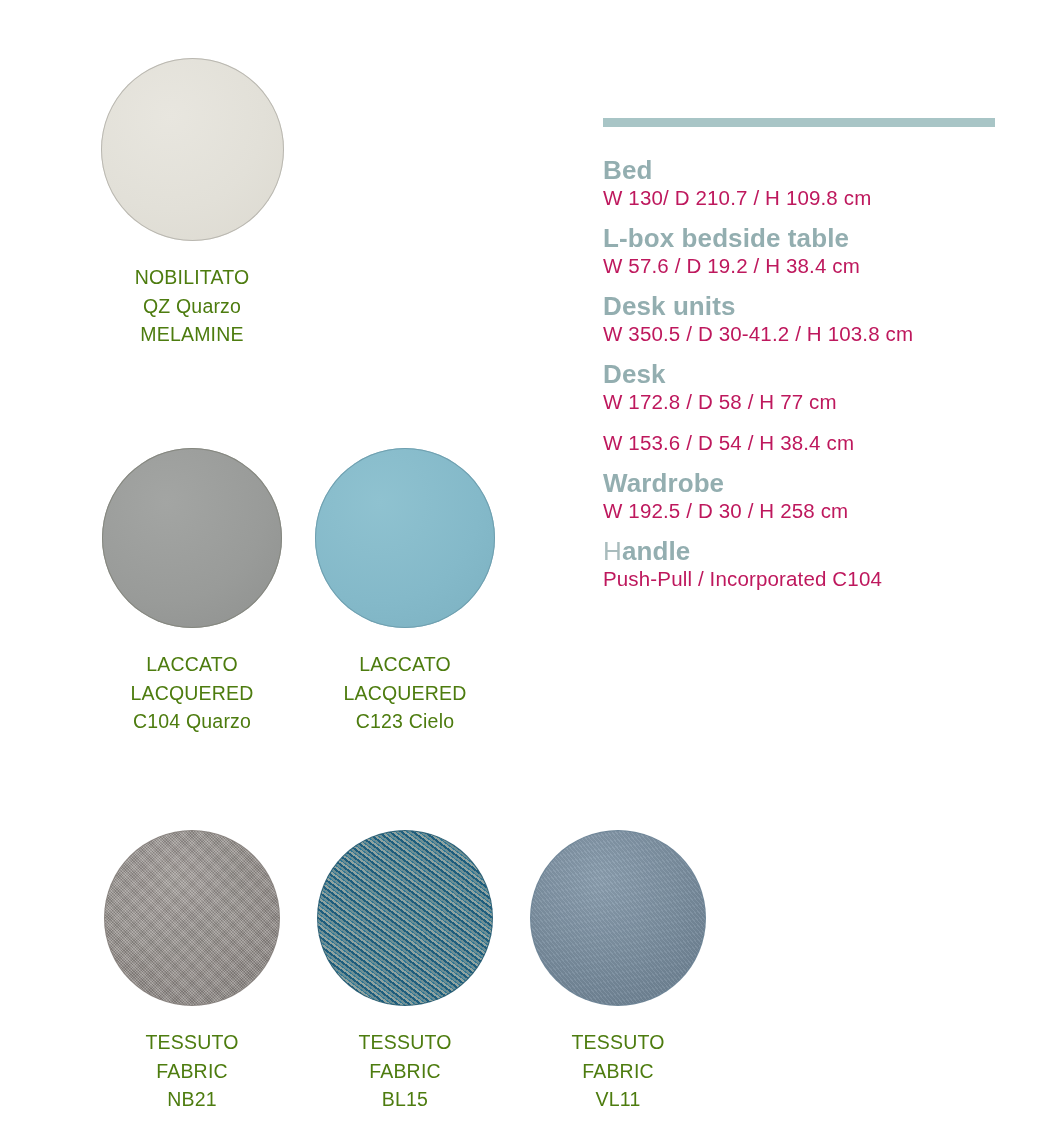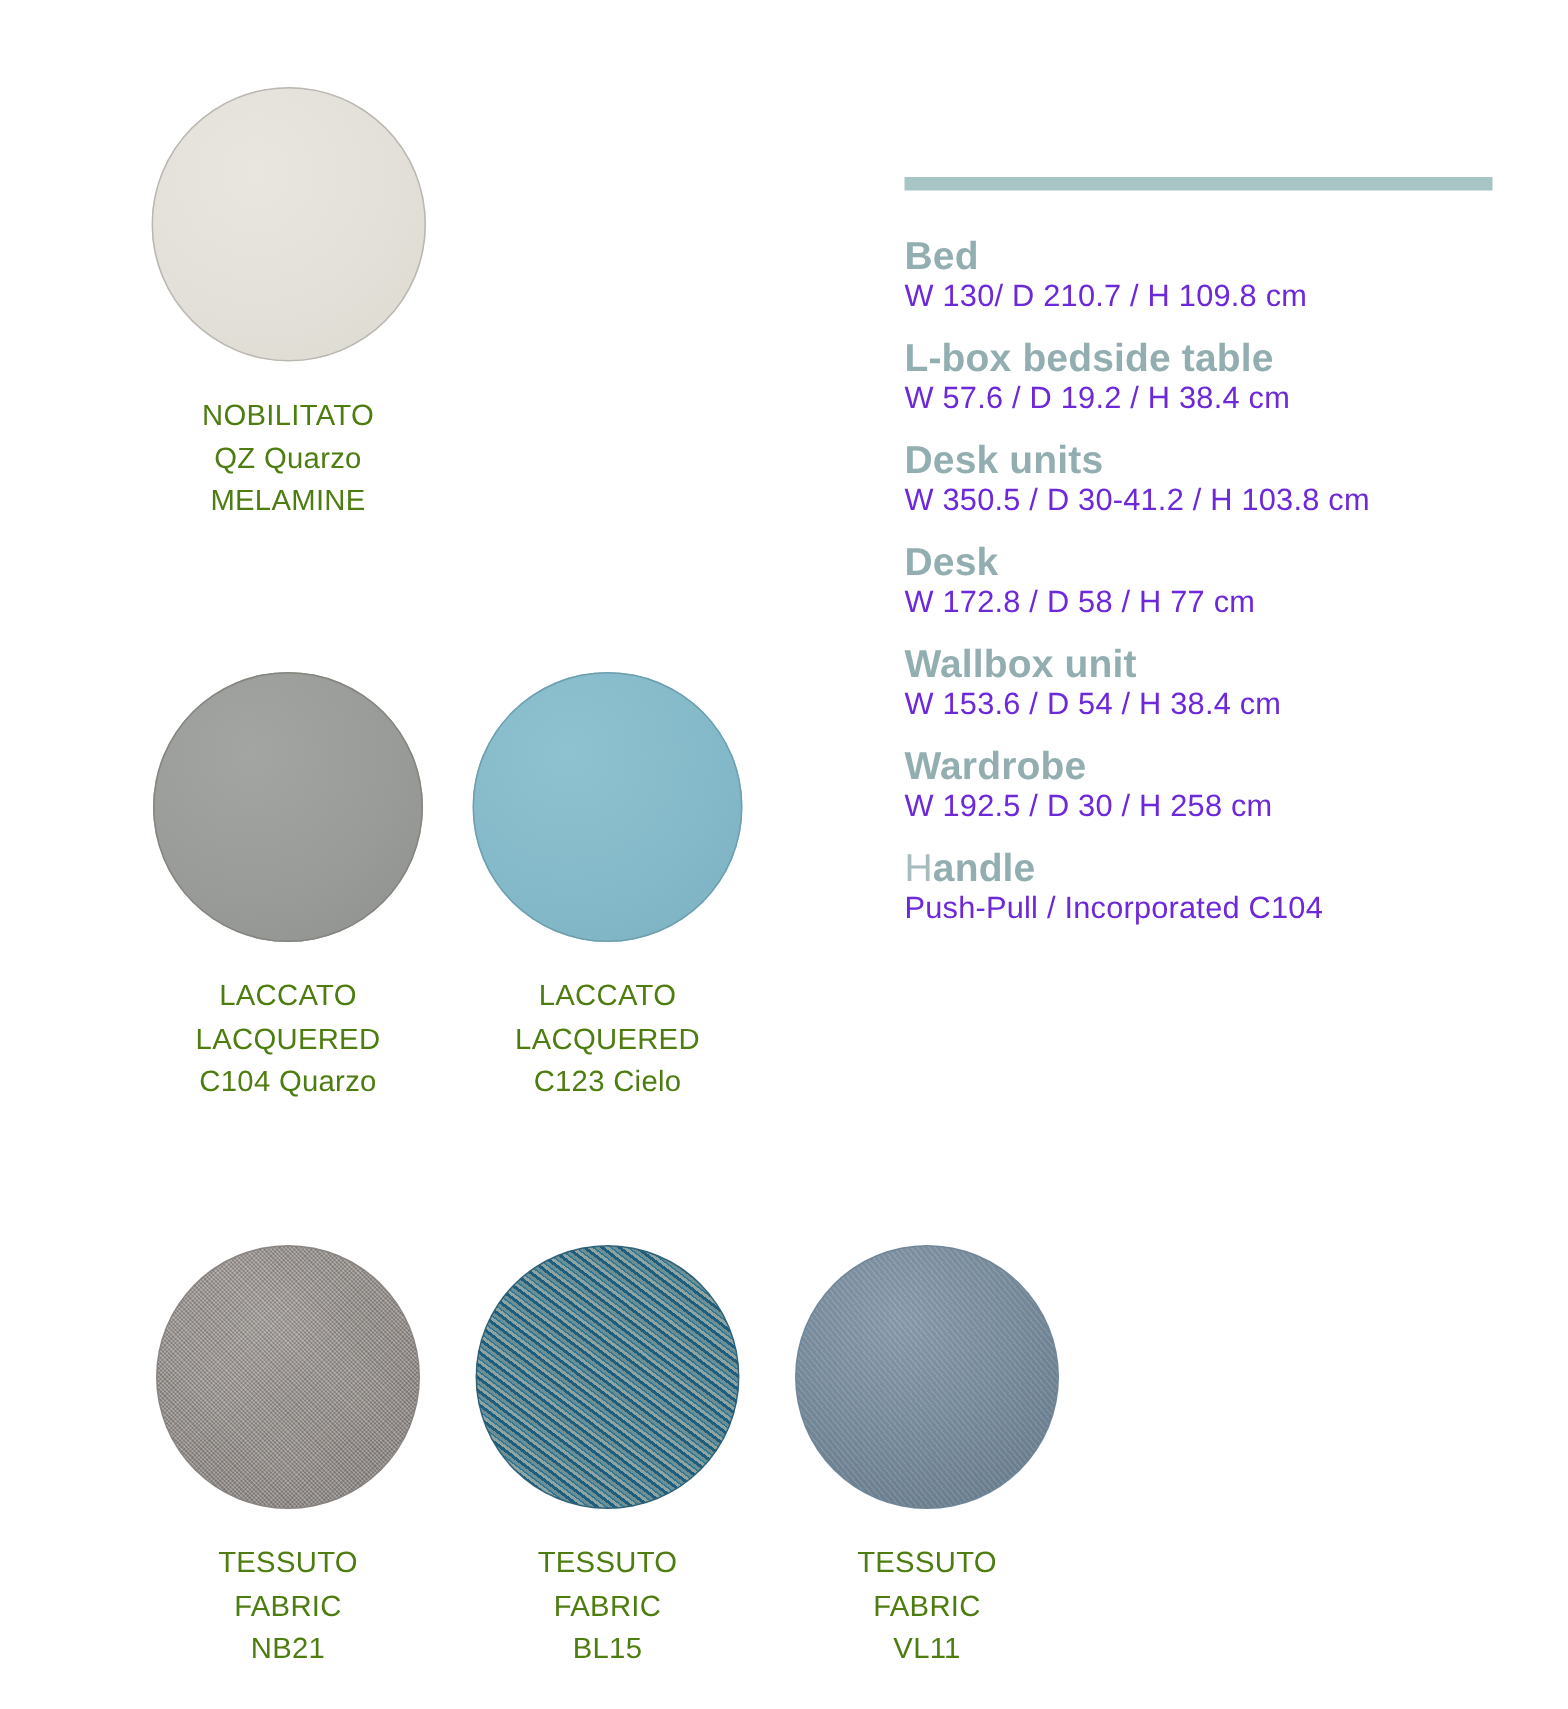--- a/index.html
+++ b/index.html
@@ -131,21 +131,21 @@
     letter-spacing: 0.1px;
   }
 
   .spec-name .soft-initial {
     font-weight: normal;
     color: #a9bcbd;
   }
 
   .spec-dims {
     font-size: 20.5px;
-    color: #6d28d9;
+    color: #be185d;
     line-height: 28px;
     letter-spacing: 0.15px;
     white-space: nowrap;
   }
 </style>
 </head>
 <body>
 
 <div class="swatch-grid">
 
@@ -225,21 +225,20 @@
       <div class="spec-name">Desk units</div>
       <div class="spec-dims">W 350.5 / D 30-41.2 / H 103.8 cm</div>
     </div>
 
     <div class="spec-item">
       <div class="spec-name">Desk</div>
       <div class="spec-dims">W 172.8 / D 58 / H 77 cm</div>
     </div>
 
     <div class="spec-item">
-      <div class="spec-name">Wallbox unit</div>
       <div class="spec-dims">W 153.6 / D 54 / H 38.4 cm</div>
     </div>
 
     <div class="spec-item">
       <div class="spec-name">Wardrobe</div>
       <div class="spec-dims">W 192.5 / D 30 / H 258 cm</div>
     </div>
 
     <div class="spec-item">
       <div class="spec-name"><span class="soft-initial">H</span><span>andle</span></div>

